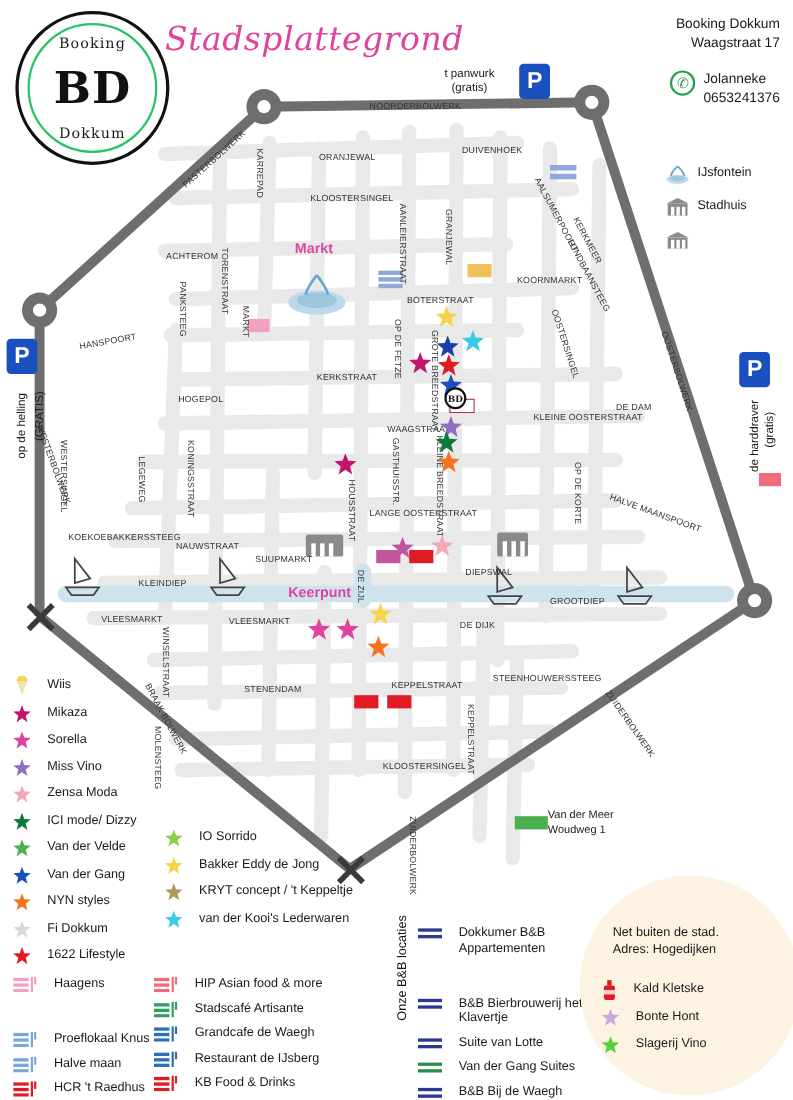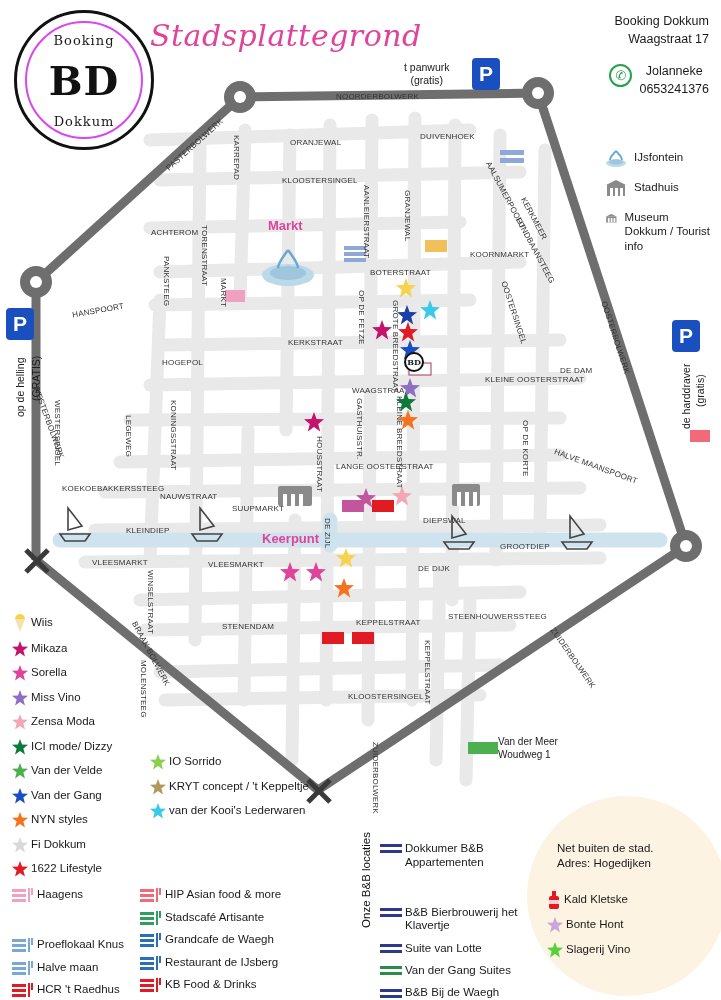--- a/index.html
+++ b/index.html
@@ -18,21 +18,21 @@
   .abs { position:absolute; }
 
   
   .logo {
     left:14px; top:10px; width:140px; height:140px;
     border:3px solid #111; border-radius:50%;
     display:flex; align-items:center; justify-content:center;
     background:#fff;
   }
   .logo-inner {
-    width:118px; height:118px; border:2px solid #d946ef; border-radius:50%;
+    width:118px; height:118px; border:2px solid #22c55e; border-radius:50%;
     position:relative; display:flex; align-items:center; justify-content:center;
   }
   .logo-bd {
     font-family:"DejaVu Serif", serif; font-size:40px; font-weight:bold;
     letter-spacing:1px; color:#111;
   }
   .logo-top {
     position:absolute; top:10px; left:0; right:0; text-align:center;
     font-family:"DejaVu Serif", serif; font-size:13px; letter-spacing:1px;
   }
@@ -51,21 +51,21 @@
 
   
   .hdr-right { right:12px; top:12px; width:200px; text-align:right; font-size:12.5px; line-height:1.45; }
   .hdr-phone-row { right:12px; top:62px; width:220px; display:flex; align-items:flex-start; justify-content:flex-end; gap:7px; }
   .wa-icon {
     width:23px; height:23px; border-radius:50%; background:#fff;
     border:2px solid #25a14f; color:#25a14f;
     display:flex; align-items:center; justify-content:center; font-size:13px;
     flex:0 0 auto; margin-top:2px;
   }
-  .hdr-phone-txt { font-size:12.5px; line-height:1.45; text-align:center; }
+  .hdr-phone-txt { font-size:12.5px; line-height:1.45; text-align:left; }
 
   
   .rlegend { right:8px; top:148px; width:108px; font-size:11.5px; }
   .rlegend .row { display:flex; align-items:flex-start; gap:7px; margin-bottom:10px; }
   .rlegend .lbl { line-height:1.25; padding-top:2px; }
 
   
   .pmark {
     width:28px; height:32px; background:#1a4fbf; color:#fff;
     border-radius:4px; display:flex; align-items:center; justify-content:center;
@@ -75,21 +75,21 @@
   .vert { writing-mode:vertical-rl; transform:rotate(180deg); }
 
   
   svg#mapsvg { position:absolute; left:0; top:0; }
 
   
   .stl { position:absolute; font-size:8px; color:#333; white-space:nowrap; letter-spacing:0.2px; }
 
   
   .legend { position:absolute; font-size:11.5px; }
-  .lrow { display:flex; align-items:center; gap:3px; margin-bottom:8.5px; }
+  .lrow { display:flex; align-items:center; gap:15px; margin-bottom:8.5px; }
   .lrow .lbl { line-height:1.2; }
   .lrow.two { align-items:flex-start;margin-top:36px; }
 
   
   .bnb-vert {
     position:absolute; left:360px; top:832px;
     writing-mode:vertical-rl; transform:rotate(180deg);
     font-size:11.5px; color:#111;
   }
 
@@ -287,21 +287,20 @@
       <div class="lbl">Stadhuis</div>
     </div>
     <div class="row">
       <svg width="22" height="20" viewBox="0 0 22 20">
         <rect x="2" y="8" width="18" height="10" fill="#8a8a8a"></rect>
         <rect x="5" y="10" width="3" height="8" fill="#fff"></rect>
           <rect x="10" y="10" width="3" height="8" fill="#fff"></rect>
         <rect x="15" y="10" width="3" height="8" fill="#fff"></rect>
         <path d="M1,8 L11,3 L21,8 z" fill="#8a8a8a"></path>
       </svg>
-      <div class="lbl">Museum Dokkum / Tourist info</div>
     </div>
   </div>
 
   <div class="abs" style="left:268px; top:218px; font-size:13px; color:#e0439b; font-weight:bold;">Markt</div>
   <div class="abs" style="left:262px; top:531px; font-size:13px; color:#e0439b; font-weight:bold;">Keerpunt</div>
 
   <div class="stl" style="left:336px; top:92px;">NOORDERBOLWERK</div>
   <div class="stl" style="left:158px; top:140px; transform:rotate(-42deg);">PASTERBOLWERK</div>
   <div class="stl" style="left:241px; top:135px; transform:rotate(90deg); transform-origin:0 0;">KARREPAD</div>
   <div class="stl" style="left:290px; top:138px;">ORANJEWAL</div>
@@ -460,20 +459,26 @@
 
   <div class="legend" style="left:150px; top:754px; width:190px;">
     <div class="lrow">
       <svg width="16" height="16" viewBox="0 0 20 20">
           <use href="#st" fill="#8ccf4e"></use>
         </svg>
       <span class="lbl">IO Sorrido</span>
     </div>
     <div class="lrow">
       <svg width="16" height="16" viewBox="0 0 20 20">
+          <use href="#st" fill="#f7d24b"></use>
+        </svg>
+      <span class="lbl">Bakker Eddy de Jong</span>
+    </div>
+    <div class="lrow">
+      <svg width="16" height="16" viewBox="0 0 20 20">
           <use href="#st" fill="#b09a5b"></use>
         </svg>
       <span class="lbl">KRYT concept / 't Keppeltje</span>
     </div>
     <div class="lrow">
       <svg width="16" height="16" viewBox="0 0 20 20">
           <use href="#st" fill="#3bc9e8"></use>
         </svg>
       <span class="lbl">van der Kooi's Lederwaren</span>
     </div>

